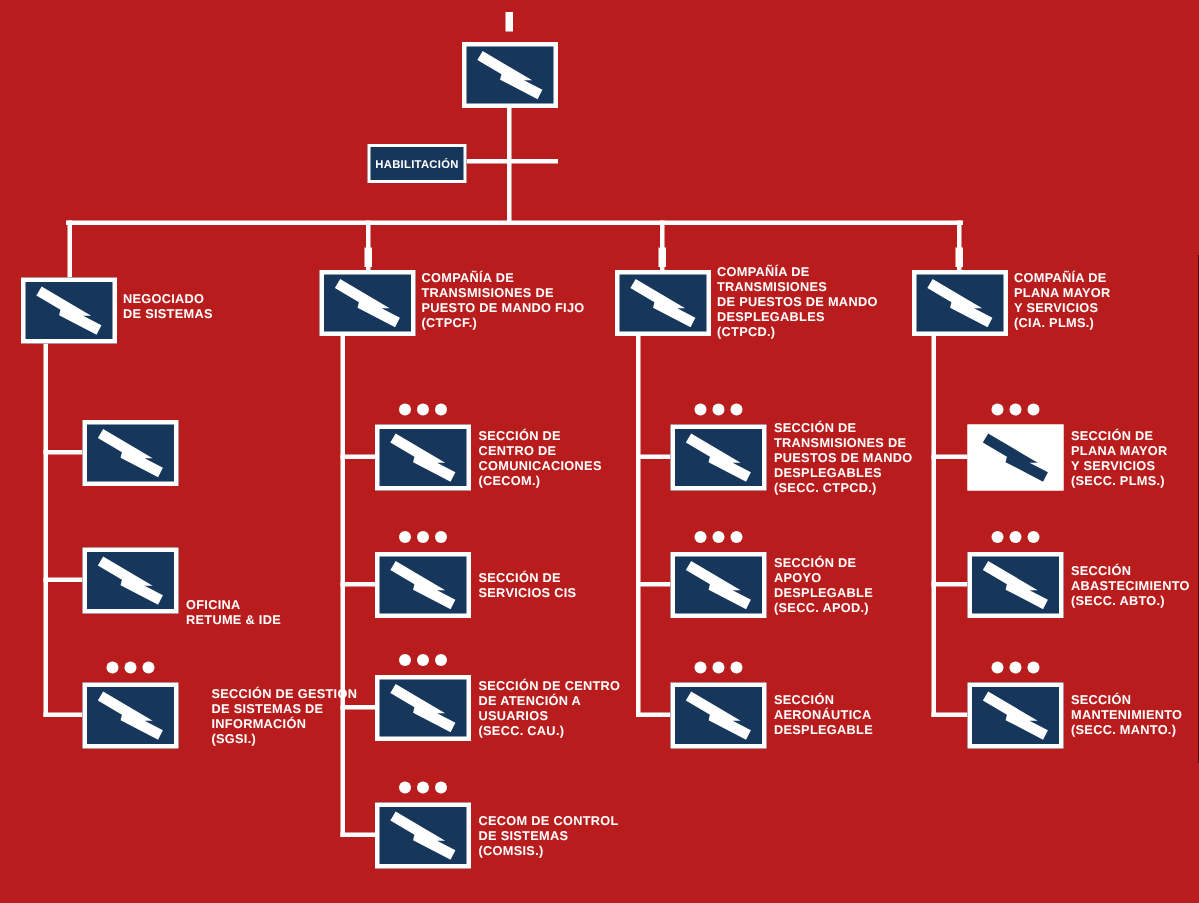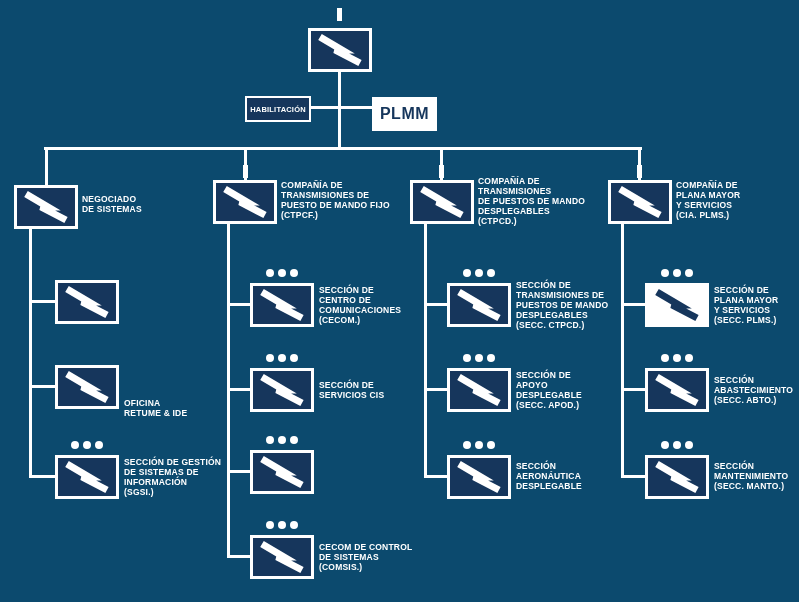--- a/index.html
+++ b/index.html
@@ -1,16 +1,16 @@
 <!DOCTYPE html>
 <html><head>
 <meta charset="utf-8">
 <style>
   html,body{margin:0;padding:0;background:#000;}
-  .canvas{position:relative;width:799px;height:602px;background:#0c4a6e;overflow:hidden;
+  .canvas{position:relative;width:799px;height:602px;background:#b91c1c;overflow:hidden;
           font-family:"Liberation Sans",sans-serif;}
   .line{position:absolute;background:#ffffff;}
   .h{height:3px;} .v{width:3px;}
   .tick{position:absolute;width:5px;height:13px;background:#ffffff;}
   .unit-box{position:absolute;width:64px;height:44px;border:3px solid #ffffff;
             background:#16365c;box-sizing:border-box;}
   .unit-box.light{background:#ffffff;}
   .sym{display:block;width:100%;height:100%;}
   .sym path{fill:none;stroke:#ffffff;stroke-width:7;}
   .light .sym path{stroke:#16365c;}
@@ -65,21 +65,20 @@
   <div class="tick" style="left:439px;top:165px"></div>
   <div class="tick" style="left:637px;top:165px"></div>
 
   <div class="unit-box dark" style="left:308px;top:28px">
     <svg class="sym" viewBox="0 0 58 38" preserveAspectRatio="none">
         <path d="M9 6 L31 19 L24 19 L49 32"></path>
       </svg>
   </div>
 
   <div class="staff-box">HABILITACIÓN</div>
-  <div class="plmm-box">PLMM</div>
 
   <div class="unit-box dark" style="left:14px;top:185px">
     <svg class="sym" viewBox="0 0 58 38" preserveAspectRatio="none">
         <path d="M9 6 L31 19 L24 19 L49 32"></path>
       </svg>
   </div>
   <div class="node-label" style="left:82px;top:194px">NEGOCIADO
 DE SISTEMAS</div>
 
   <div class="unit-box dark" style="left:213px;top:180px">
@@ -130,21 +129,21 @@
   <div class="dots" style="left:71px;top:441px">
       <span></span>
       <span></span>
       <span></span>
     </div>
   <div class="unit-box dark" style="left:55px;top:455px">
     <svg class="sym" viewBox="0 0 58 38" preserveAspectRatio="none">
         <path d="M9 6 L31 19 L24 19 L49 32"></path>
       </svg>
   </div>
-  <div class="node-label" style="left:124px;top:457px">SECCIÓN DE GESTIÓN
+  <div class="node-label" style="left:141px;top:457px">SECCIÓN DE GESTIÓN
 DE SISTEMAS DE
 INFORMACIÓN
 (SGSI.)</div>
 
   <div class="dots" style="left:266px;top:269px">
       <span></span>
       <span></span>
       <span></span>
     </div>
   <div class="unit-box dark" style="left:250px;top:283px">
@@ -173,20 +172,24 @@
   <div class="dots" style="left:266px;top:436px">
       <span></span>
       <span></span>
       <span></span>
     </div>
   <div class="unit-box dark" style="left:250px;top:450px">
     <svg class="sym" viewBox="0 0 58 38" preserveAspectRatio="none">
         <path d="M9 6 L31 19 L24 19 L49 32"></path>
       </svg>
   </div>
+  <div class="node-label" style="left:319px;top:452px">SECCIÓN DE CENTRO
+DE ATENCIÓN A
+USUARIOS
+(SECC. CAU.)</div>
 
   <div class="dots" style="left:266px;top:521px">
       <span></span>
       <span></span>
       <span></span>
     </div>
   <div class="unit-box dark" style="left:250px;top:535px">
     <svg class="sym" viewBox="0 0 58 38" preserveAspectRatio="none">
         <path d="M9 6 L31 19 L24 19 L49 32"></path>
       </svg>

